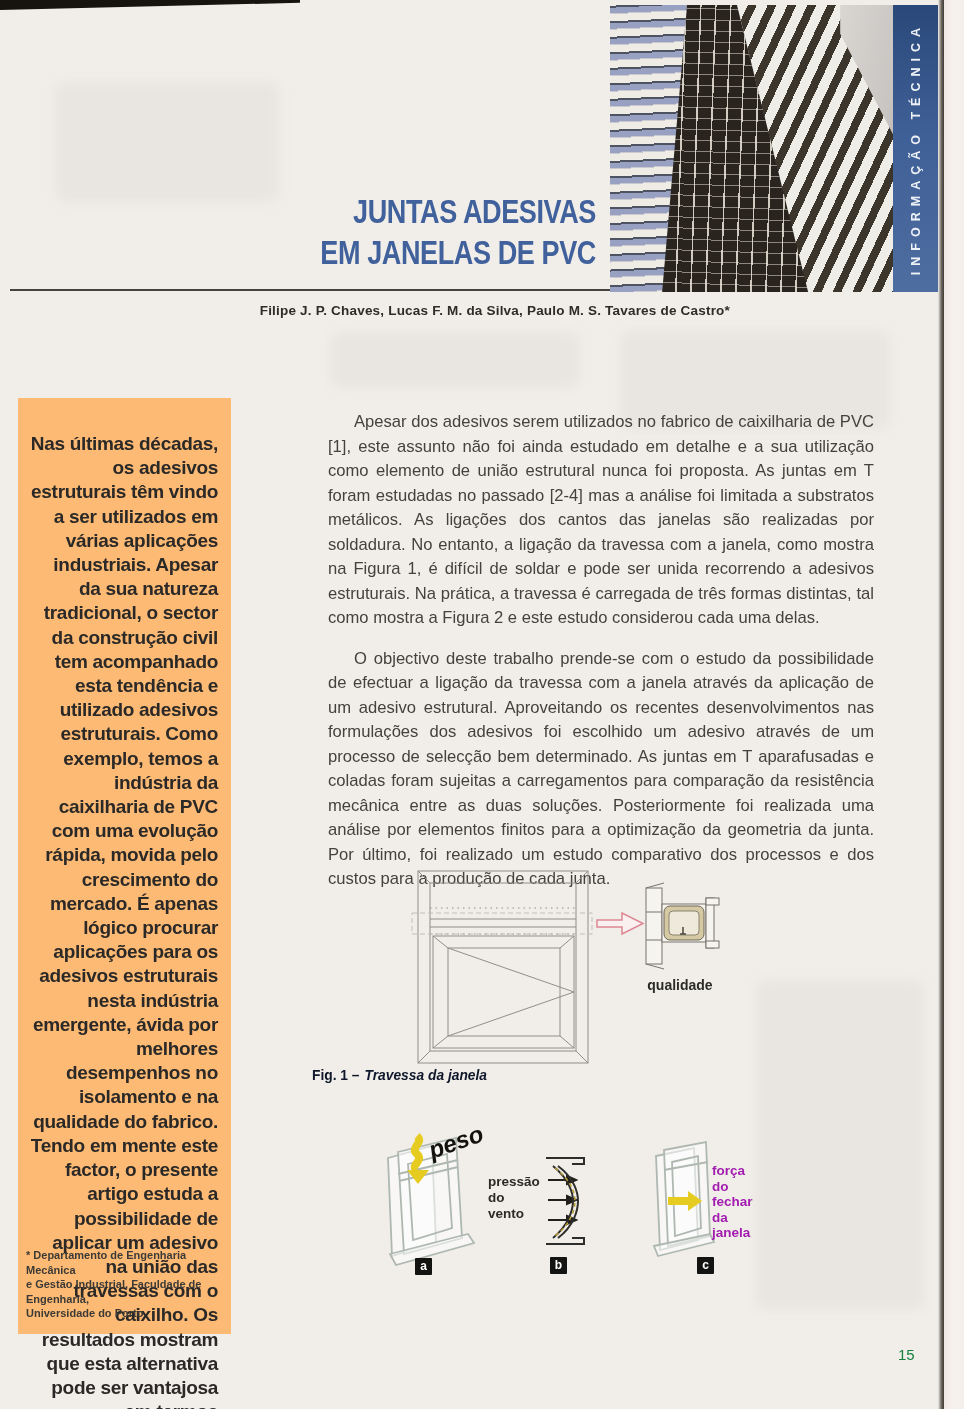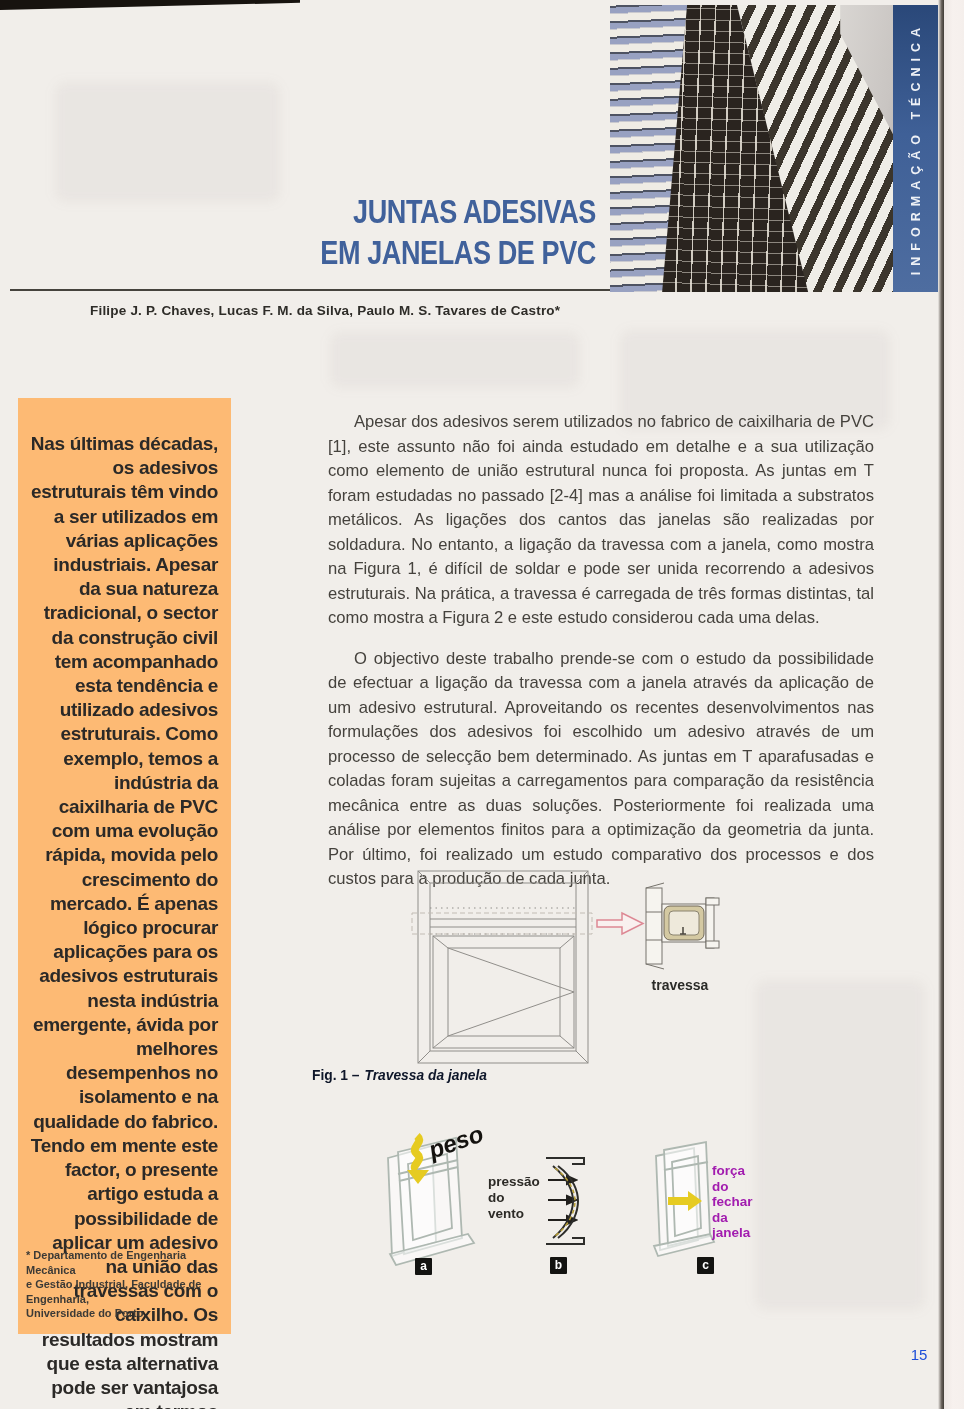--- a/index.html
+++ b/index.html
@@ -29,21 +29,21 @@
   .band{position:absolute;right:0;top:0;width:45px;height:100%;
          background:linear-gradient(180deg,#2a4879 0,#3f6097 45%,#4e6da0 100%);
          display:flex;align-items:center;justify-content:center;}
   .band span{writing-mode:vertical-rl;transform:rotate(180deg);font-weight:bold;font-size:12.5px;
          letter-spacing:6px;color:#eef1f6;white-space:nowrap;}
   
   .title{position:absolute;top:191px;left:160px;width:436px;text-align:right;color:#40619b;
          font-weight:bold;font-size:33px;line-height:41px;letter-spacing:-.5px;
          transform:scaleX(.82);transform-origin:100% 50%;}
   .rule{position:absolute;left:10px;top:289px;width:600px;height:2px;background:#46433d;}
-  .authors{position:absolute;left:90px;top:303px;width:640px;text-align:left;
+  .authors{position:absolute;left:90px;top:303px;width:640px;text-align:right;
          font-size:13.5px;font-weight:bold;color:#2e2c28;letter-spacing:.2px;}
   
   .sidebar{position:absolute;left:18px;top:398px;width:213px;height:936px;background:#fdba74;}
   .abstract{position:absolute;top:34px;left:12px;right:13px;font-size:19px;line-height:24.2px;
          font-weight:bold;color:#2b2927;text-align:right;letter-spacing:-.3px;}
   .sidebar-foot{position:absolute;top:850px;left:8px;right:13px;font-size:11px;line-height:14.5px;
          font-weight:bold;color:#3c3a36;text-align:left;white-space:pre-line;}
   
   .main-col{position:absolute;left:312px;top:394px;width:578px;color:#45423d;}
   .main-col h2{margin:0 0 14px 0;font-size:21px;color:#1f3156;letter-spacing:.4px;}
@@ -62,22 +62,22 @@
   .fig2 svg{position:absolute;}
   .peso-label{position:absolute;left:116px;top:20px;font-size:24px;font-weight:bold;font-style:italic;
          color:#14120f;transform:rotate(-19deg);}
   .wind-label{position:absolute;left:176px;top:66px;font-size:13.5px;line-height:16px;
          font-weight:bold;color:#2c2a26;white-space:pre-line;}
   .force-label{position:absolute;left:400px;top:55px;font-size:13.5px;line-height:15.5px;
          font-weight:bold;color:#a21caf;white-space:pre-line;}
   .marker{position:absolute;width:17px;height:17px;background:#131311;color:#fff;
          font-size:12px;font-weight:bold;text-align:center;line-height:17px;border-radius:1px;}
   .fig2-caption{position:absolute;left:312px;top:1300px;width:602px;font-style:italic;}
-  .page-num{position:absolute;left:898px;top:1346px;width:42px;text-align:center;
-         font-size:15px;color:#1d4ed8;}
+  .page-num{position:absolute;left:898px;top:1346px;width:42px;text-align:left;
+         font-size:15px;color:#15803d;}
 </style>
 </head>
 <body>
 
 <div class="page">
 
   <div class="top-edge"></div>
   <div class="ghost" style="left:55px;top:82px;width:225px;height:120px;"></div>
   <div class="ghost" style="left:330px;top:332px;width:250px;height:56px;"></div>
   <div class="ghost" style="left:620px;top:330px;width:270px;height:100px;"></div>
@@ -143,21 +143,21 @@
         <line x1="334" y1="106" x2="352" y2="111" stroke="#76736c"></line>
         <rect x="350" y="46" width="44" height="38" fill="#f6f4ef" stroke="#76736c"></rect>
         <rect x="352" y="48" width="40" height="34" rx="6" fill="#d4c9a2" stroke="#6e6758"></rect>
         <rect x="357" y="53" width="30" height="24" rx="4" fill="#eee9db" stroke="#8a836f"></rect>
         <path d="M371 76 v-7 m-3 7 h6" stroke="#4a463e" stroke-width="1.5" fill="none"></path>
         <rect x="394" y="40" width="8" height="50" fill="#f6f4ef" stroke="#76736c"></rect>
         <rect x="394" y="40" width="13" height="7" fill="#f6f4ef" stroke="#76736c"></rect>
         <rect x="394" y="83" width="13" height="7" fill="#f6f4ef" stroke="#76736c"></rect>
       </g>
     </svg>
-    <div class="travessa-label">travessa</div>
+    <div class="travessa-label">qualidade</div>
     <div class="caption fig1-caption">
       <span class="pref">Fig. 1 –</span><span class="it">Travessa da janela</span>
     </div>
   </div>
 
   <div class="fig2">
 
     <svg style="left:62px;top:18px;" width="110" height="140" viewBox="0 0 110 140">
       <g stroke="#aeb8b1" stroke-width="1.8" fill="rgba(255,255,255,.55)">
         <polygon points="14,32 58,20 62,116 18,130"></polygon>

